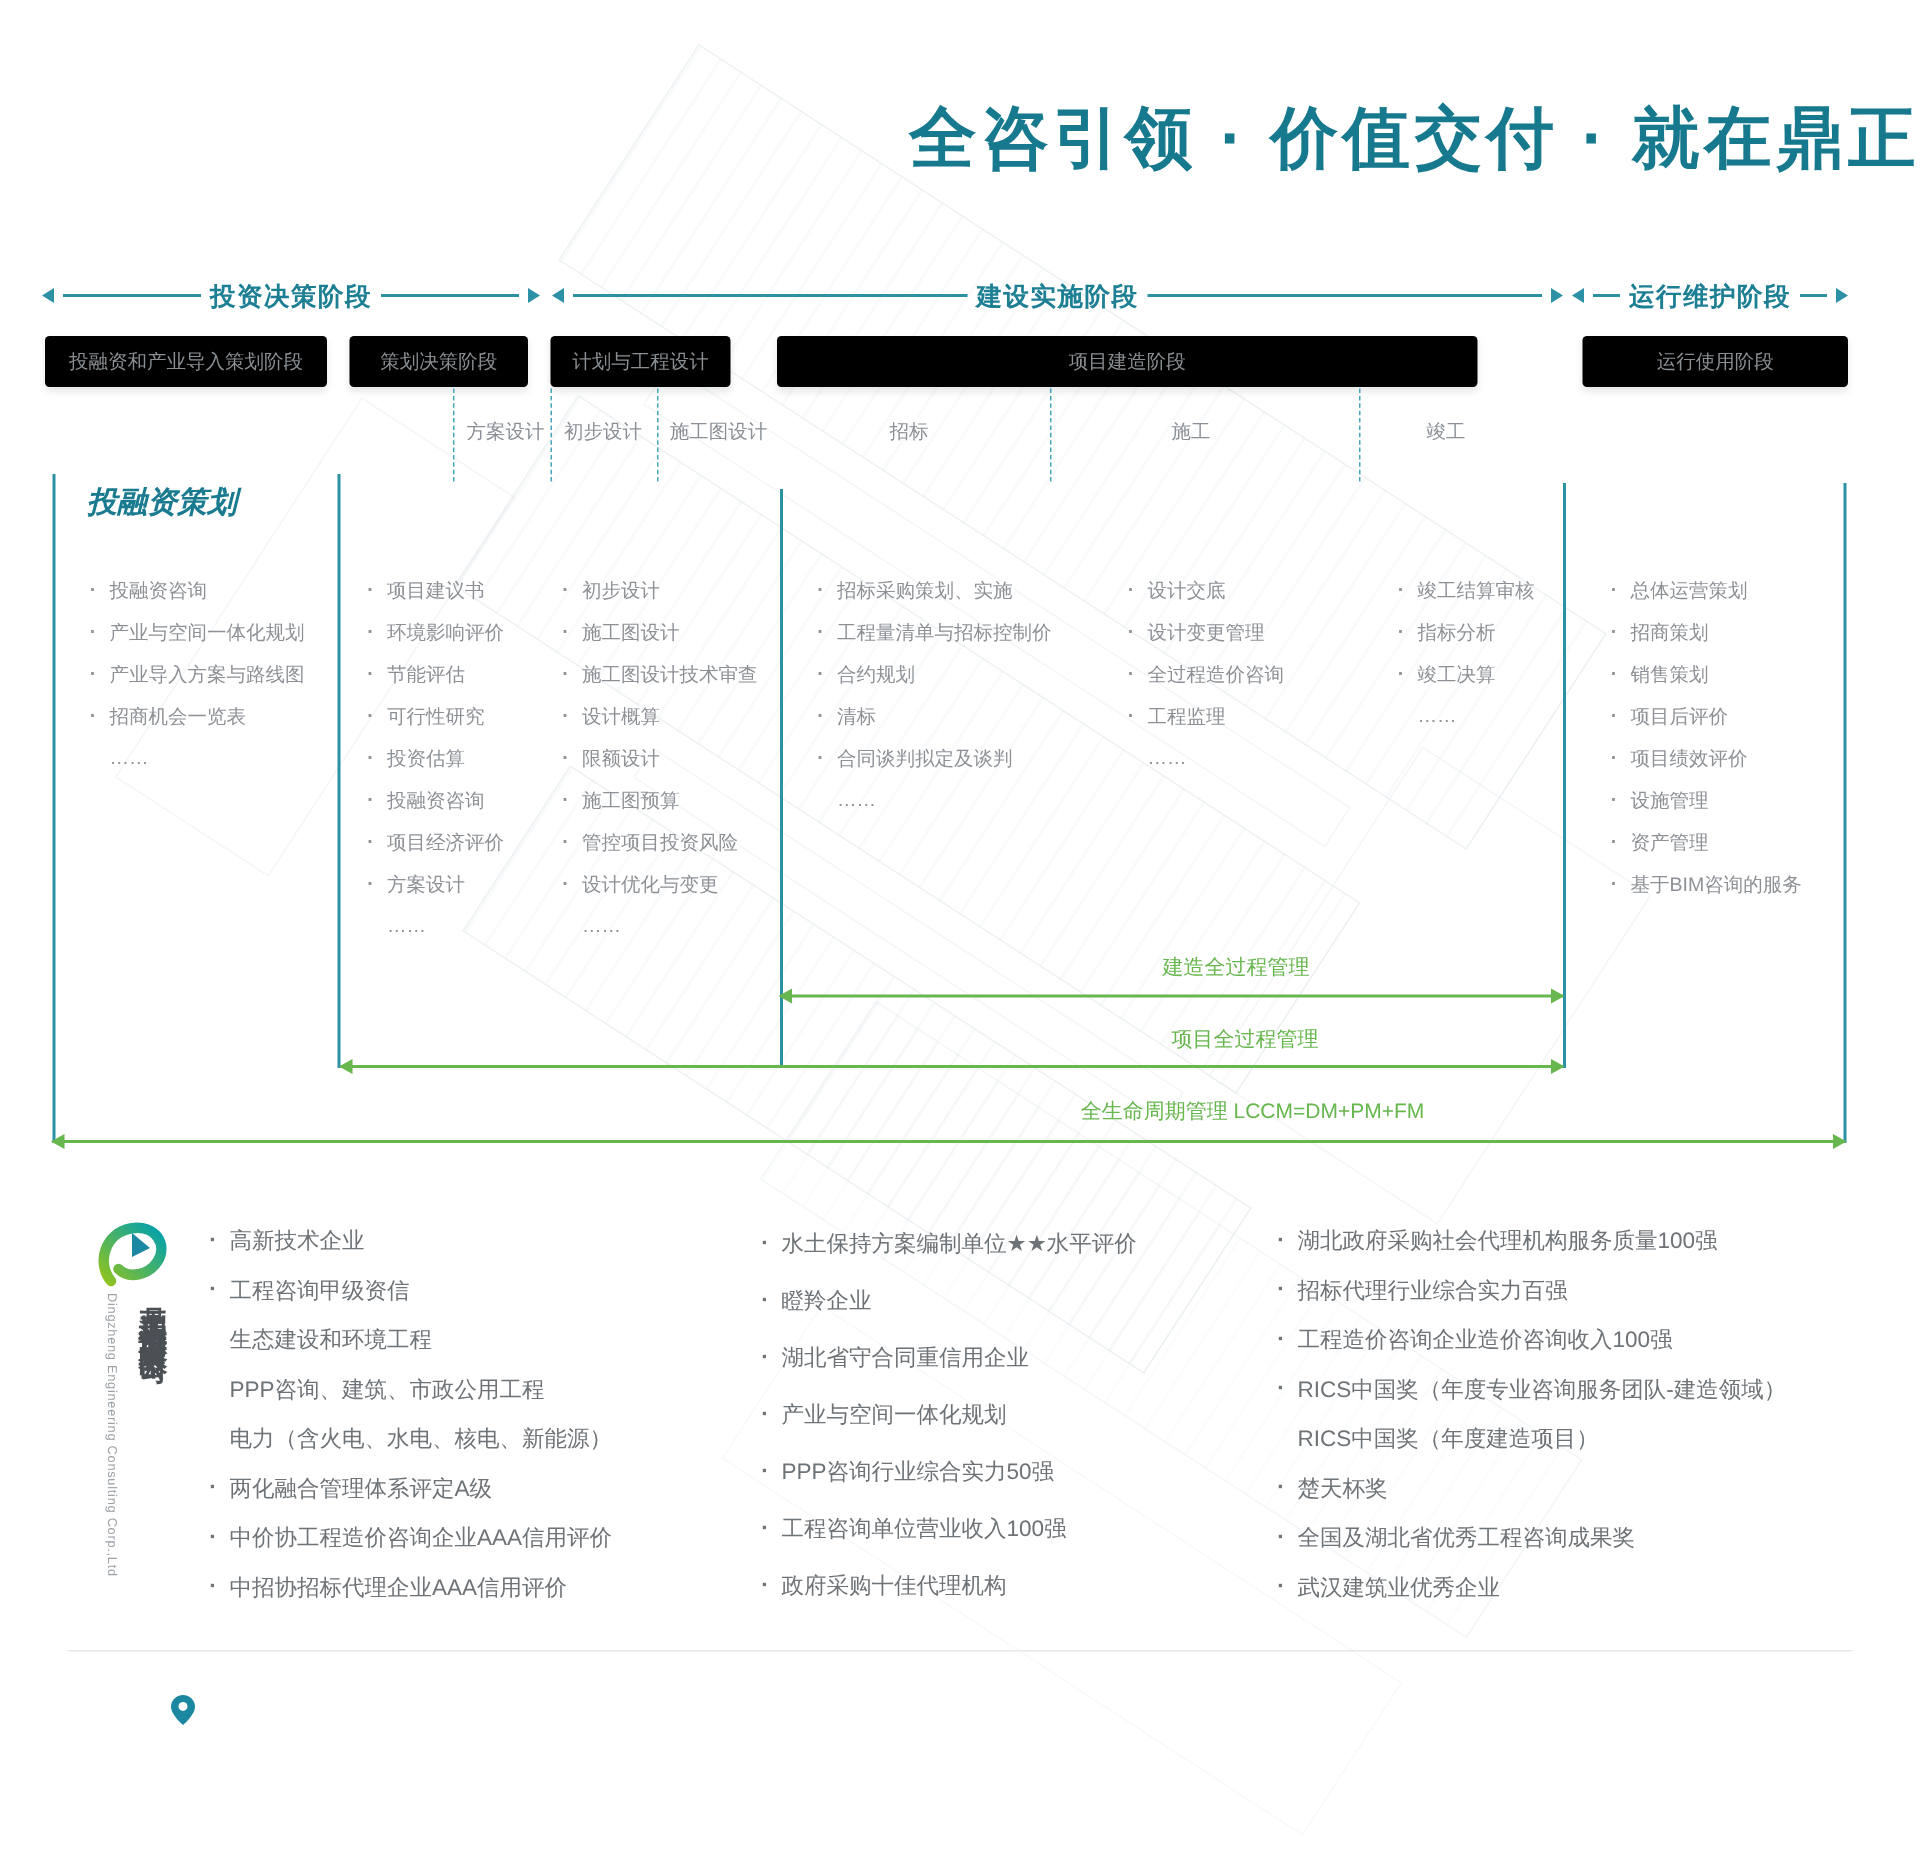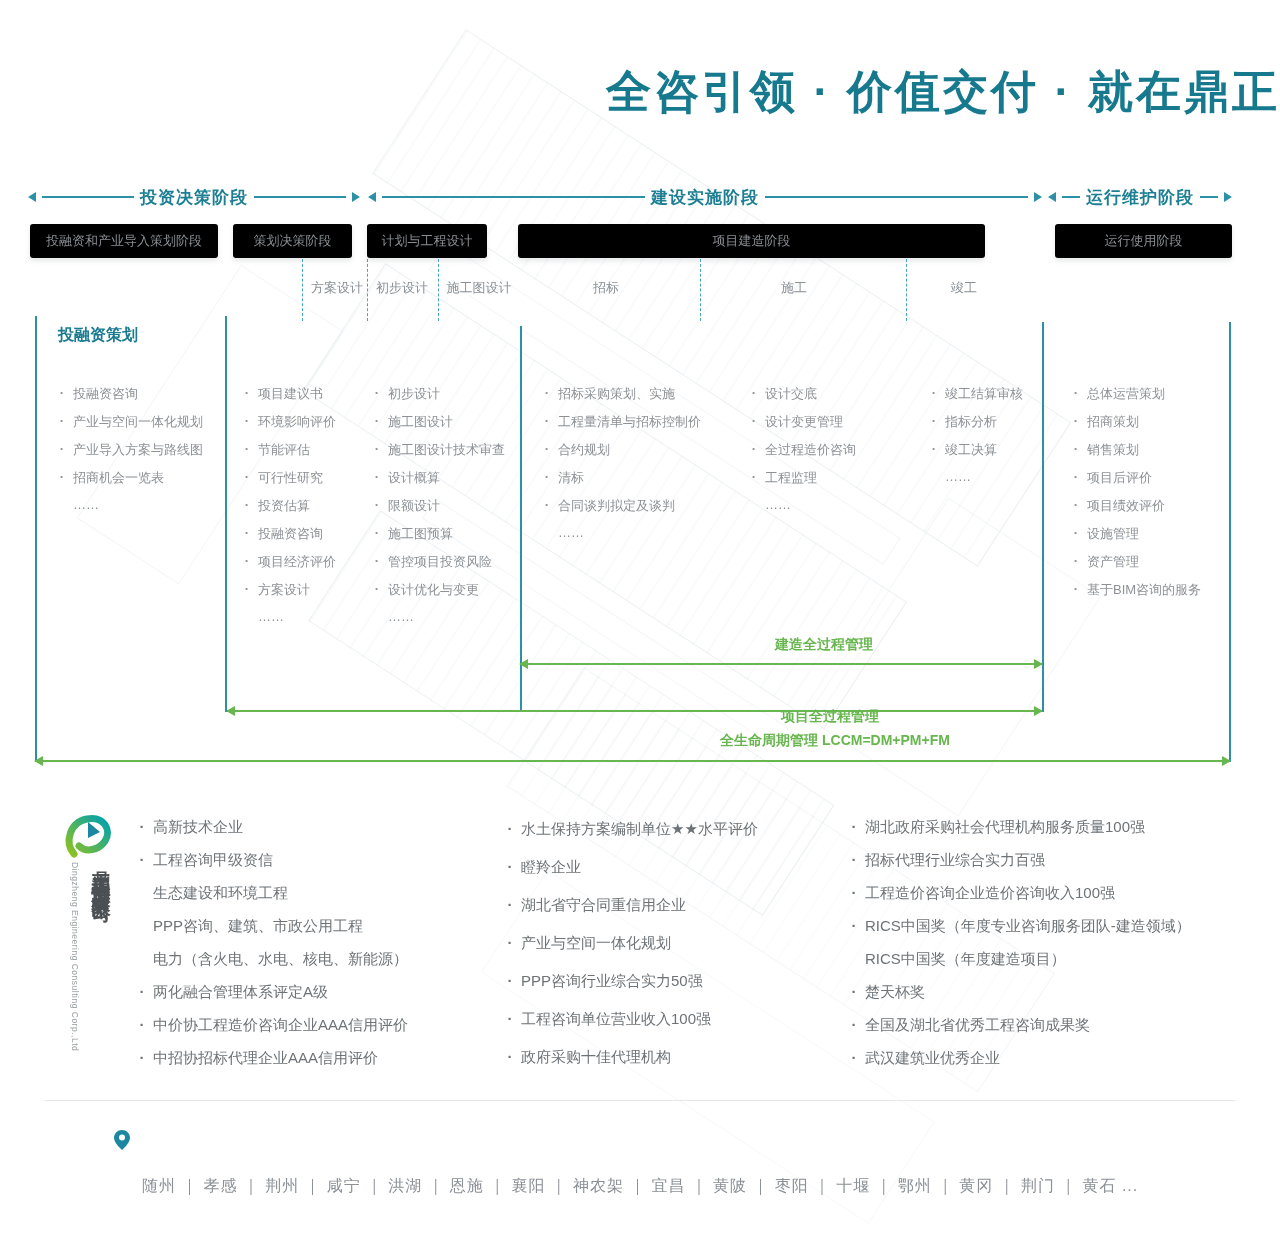--- a/index.html
+++ b/index.html
@@ -23,33 +23,33 @@
   
   .stage-box{position:absolute;top:224px;height:34px;background:#000000;border-radius:3px;
         box-shadow:0 3px 5px rgba(120,130,135,.18);display:flex;align-items:center;justify-content:center;
         font-size:13px;color:#8a8f93;white-space:nowrap;}
   
   .substage{position:absolute;top:279px;font-size:13px;color:#8a9096;text-align:center;white-space:nowrap;}
   .dash{position:absolute;top:259px;height:62px;width:0;border-left:1px dashed #46a5b8;}
   
   .vline{position:absolute;width:2px;background:#2d91a6;}
   
-  .colhead{position:absolute;font-size:16px;font-weight:800;color:#1a7b90;line-height:26px;white-space:nowrap;}
+  .colhead{position:absolute;font-size:20px;font-weight:800;color:#1a7b90;line-height:26px;white-space:nowrap;font-style:italic;}
   .col-list{position:absolute;}
   .li{display:flex;gap:7px;align-items:flex-start;color:#8d9196;font-size:13px;}
   .col-list .li{height:28px;}
   .li .dot{width:8px;text-align:center;font-weight:700;}
   .li .txt{white-space:nowrap;}
   
   .garrow{position:absolute;height:2px;background:#67b64e;}
   .garrow::before,.garrow::after{content:"";position:absolute;top:-4px;width:0;height:0;
         border-top:5px solid transparent;border-bottom:5px solid transparent;}
   .garrow::before{left:-1px;border-right:9px solid #67b64e;}
   .garrow::after{right:-1px;border-left:9px solid #67b64e;}
-  .gtext{position:absolute;font-size:14px;color:#67b64e;white-space:nowrap;text-align:center;font-weight:bold;}
+  .gtext{position:absolute;font-size:14px;color:#67b64e;white-space:nowrap;text-align:center;}
   
   .cred .li{color:#6e7377;font-size:15px;}
   .cred.sp33 .li{height:33px;}
   .cred.sp38 .li{height:38px;}
   .cn-vert{position:absolute;writing-mode:vertical-rl;font-size:19px;font-weight:800;color:#4b5055;
         letter-spacing:3px;white-space:nowrap;}
   .en-vert{position:absolute;writing-mode:vertical-rl;font-size:8.5px;color:#9aa0a5;letter-spacing:.5px;white-space:nowrap;}
   
   .divider{position:absolute;left:45px;top:1100px;width:1190px;height:1px;background:#e5e7e9;}
   .loc{position:absolute;font-size:16px;color:#8b9096;letter-spacing:1px;white-space:nowrap;}
@@ -318,21 +318,21 @@
         <span class="txt">资产管理</span>
       </div>
       <div class="li">
         <span class="dot">·</span>
         <span class="txt">基于BIM咨询的服务</span>
       </div>
     </div>
 
   <div class="gtext" style="left:744px;top:636px;width:160px;">建造全过程管理</div>
   <div class="garrow" style="left:520px;top:663px;width:522px;"></div>
-  <div class="gtext" style="left:750px;top:684px;width:160px;margin-top:24px;">项目全过程管理</div>
+  <div class="gtext" style="left:750px;top:684px;width:160px;">项目全过程管理</div>
   <div class="garrow" style="left:227px;top:710px;width:815px;"></div>
   <div class="gtext" style="left:695px;top:732px;width:280px;">全生命周期管理 LCCM=DM+PM+FM</div>
   <div class="garrow" style="left:35px;top:760px;width:1195px;"></div>
 
   <svg style="position:absolute;left:60px;top:812px;" width="58" height="52" viewBox="0 0 58 52">
     <defs>
       <linearGradient id="lg1" x1="0" y1="1" x2="1" y2="0">
         <stop offset="0" stop-color="#8fc31f"></stop>
           <stop offset="1" stop-color="#00a0b0"></stop>
       </linearGradient>
@@ -440,15 +440,14 @@
         <span class="dot">·</span>
         <span class="txt">武汉建筑业优秀企业</span>
       </div>
     </div>
 
   <div class="divider"></div>
   <svg style="position:absolute;left:114px;top:1130px;" width="16" height="20" viewBox="0 0 16 20">
     <path d="M8 0 C3.6 0 0 3.5 0 7.8 C0 13.2 8 20 8 20 C8 20 16 13.2 16 7.8 C16 3.5 12.4 0 8 0 Z" fill="#1b87a0"></path>
     <circle cx="8" cy="7.6" r="3" fill="#ffffff"></circle>
   </svg>
-  <div class="loc" style="left:142px;top:1176px;">随州 ｜ 孝感 ｜ 荆州 ｜ 咸宁 ｜ 洪湖 ｜ 恩施 ｜ 襄阳 ｜ 神农架 ｜ 宜昌 ｜ 黄陂 ｜ 枣阳 ｜ 十堰 ｜ 鄂州 ｜ 黄冈 ｜ 荆门 ｜ 黄石  ...</div>
 
 </div>
 
 </body></html>

